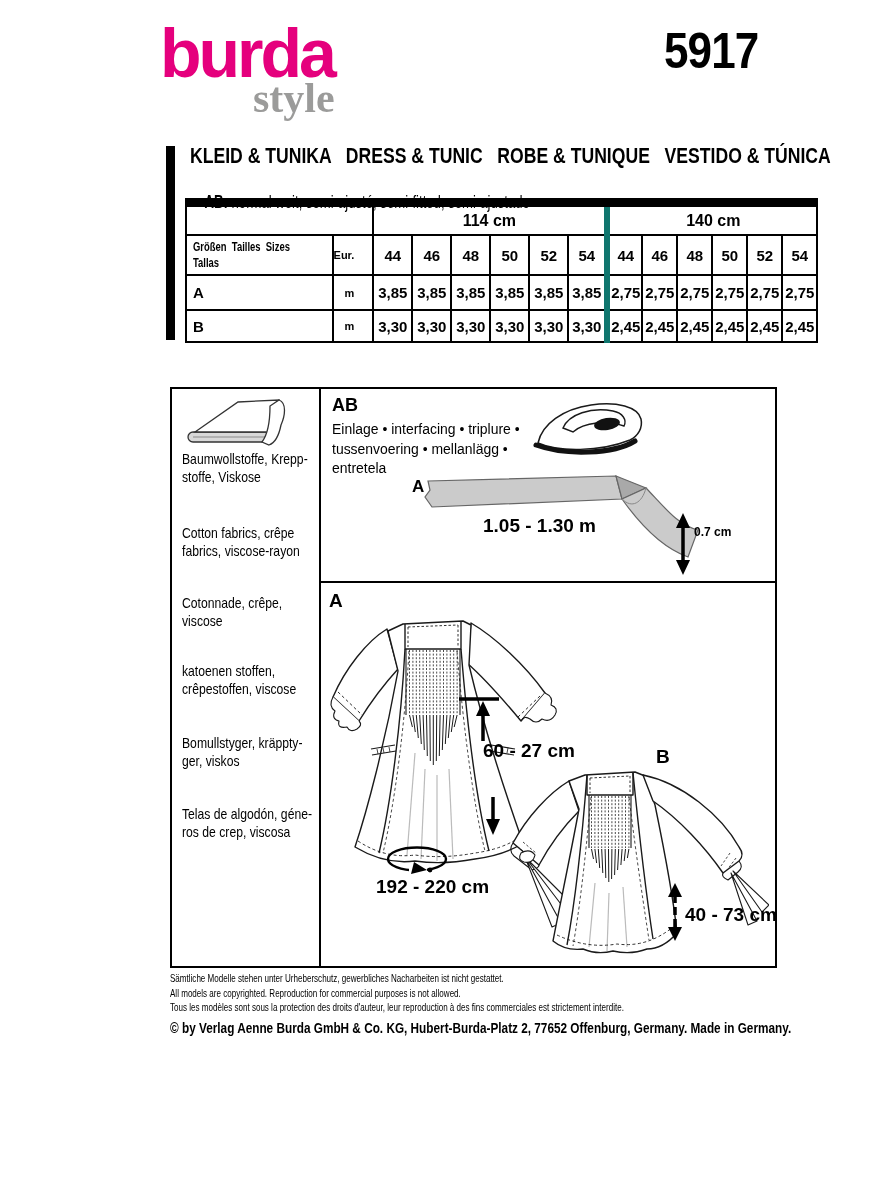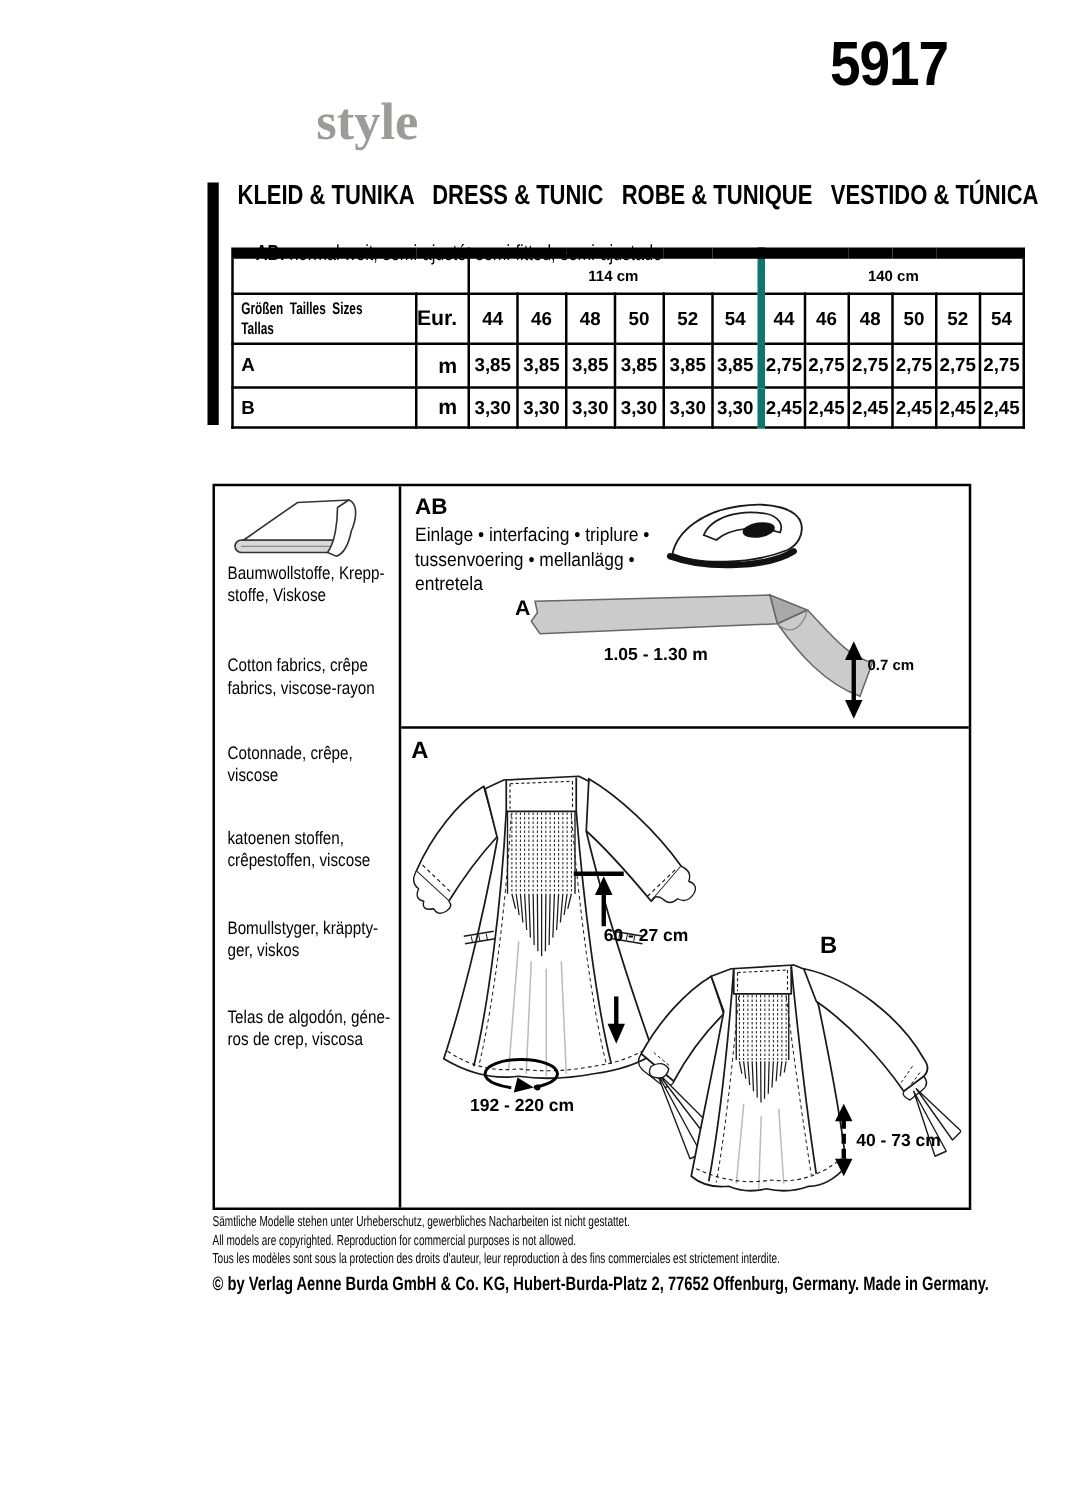--- a/index.html
+++ b/index.html
@@ -21,53 +21,54 @@
   .title-heading{left:190px;top:143px;font-size:22px;font-weight:bold;white-space:pre;
                  transform:scaleX(0.80);transform-origin:0 0;}
   .title-sub{left:190px;top:171px;font-size:17.5px;white-space:pre;
              transform:scaleX(0.75);transform-origin:0 0;}
 
   
   .yardage{left:185px;top:198px;border-collapse:collapse;table-layout:fixed;
            border:2px solid #000;border-top:9px solid #000;}
   .yardage td{border:2px solid #000;font-weight:bold;font-size:15px;text-align:center;
               padding:0;vertical-align:middle;}
-  .yardage tr:nth-child(1) td{height:27px;font-size:12px;text-align:center;}
+  .yardage tr:nth-child(1) td{height:27px;font-size:16px;text-align:center;}
   .yardage tr:nth-child(2) td{height:38px;}
   .yardage tr:nth-child(3) td{height:33px;}
   .yardage tr:nth-child(4) td{height:30px;}
   .yardage td.grp{border-left:6px solid #0f766e;}
   .yardage td.lbl{text-align:left;padding-left:6px;}
-  .yardage td.eur{text-align:right;padding-right:8px;font-size:17px;}
+  .yardage td.eur{text-align:right;padding-right:18px;font-size:11px;}
   .size-hdr div{font-size:13.5px;white-space:pre;transform:scaleX(0.70);
                 transform-origin:0 50%;line-height:16px;}
 
   
   .info-box{left:170px;top:387px;width:603px;height:577px;border:2px solid #000;}
   .div-v{left:147px;top:0;bottom:0;width:2px;background:#000;}
   .div-h{left:149px;right:0;top:192px;height:2px;background:#000;}
   .fabric-item{left:10px;width:150px;font-size:14.5px;line-height:17.5px;white-space:pre;
                transform:scaleX(0.84);transform-origin:0 0;}
   .ab-label{left:160px;top:6px;font-size:18px;font-weight:bold;}
   .interfacing-text{left:160px;top:30px;font-size:15.5px;line-height:19.5px;white-space:pre;
                     transform:scaleX(0.90);transform-origin:0 0;}
-  .meas{font-size:14px;font-weight:bold;white-space:pre;}
+  .meas{font-size:19px;font-weight:bold;white-space:pre;}
 
   .footer{left:170px;top:971px;}
   .footer .sm{font-size:11.5px;line-height:14.5px;white-space:pre;
               transform:scaleX(0.70);transform-origin:0 50%;}
   .footer .imprint{font-size:15.5px;line-height:21px;margin-top:2px;white-space:pre;
                    transform:scaleX(0.76);transform-origin:0 50%;}
   svg{display:block;}
 </style>
 </head>
 <body>
 
 <div class="page">
 
+  <div class="abs logo-burda" style="color:#e5007d;">burda</div>
   <div class="abs logo-style" style="color:#9b9b9a;">style</div>
   <div class="abs pattern-number">5917</div>
 
   <div class="abs title-bar"></div>
   <div class="abs title-heading">KLEID &amp; TUNIKA   DRESS &amp; TUNIC   ROBE &amp; TUNIQUE   VESTIDO &amp; TÚNICA</div>
   <div class="abs title-sub">
     <span class="b">AB: </span><span>normal weit, semi-ajusté, semi-fitted, semi-ajustado</span>
   </div>
 
   <table class="abs yardage">

